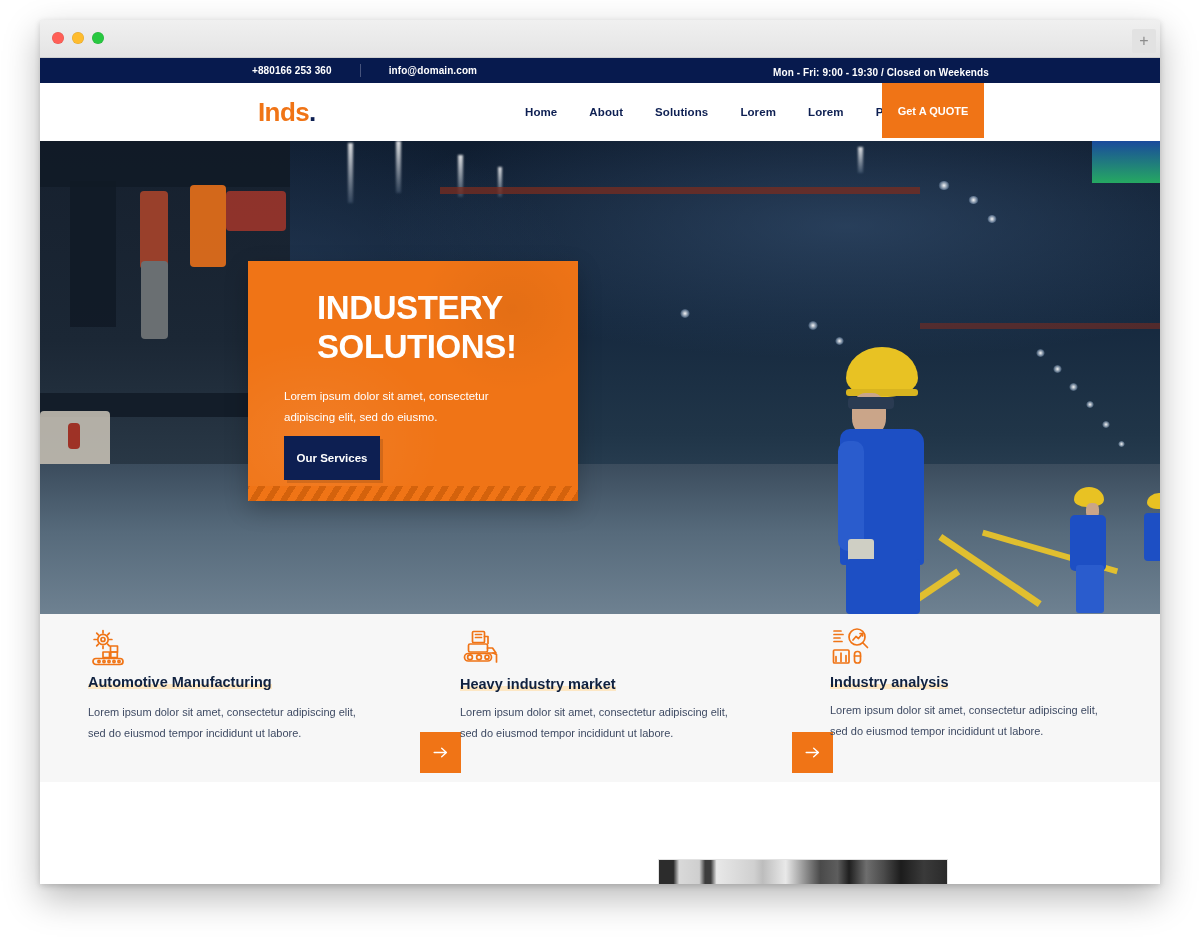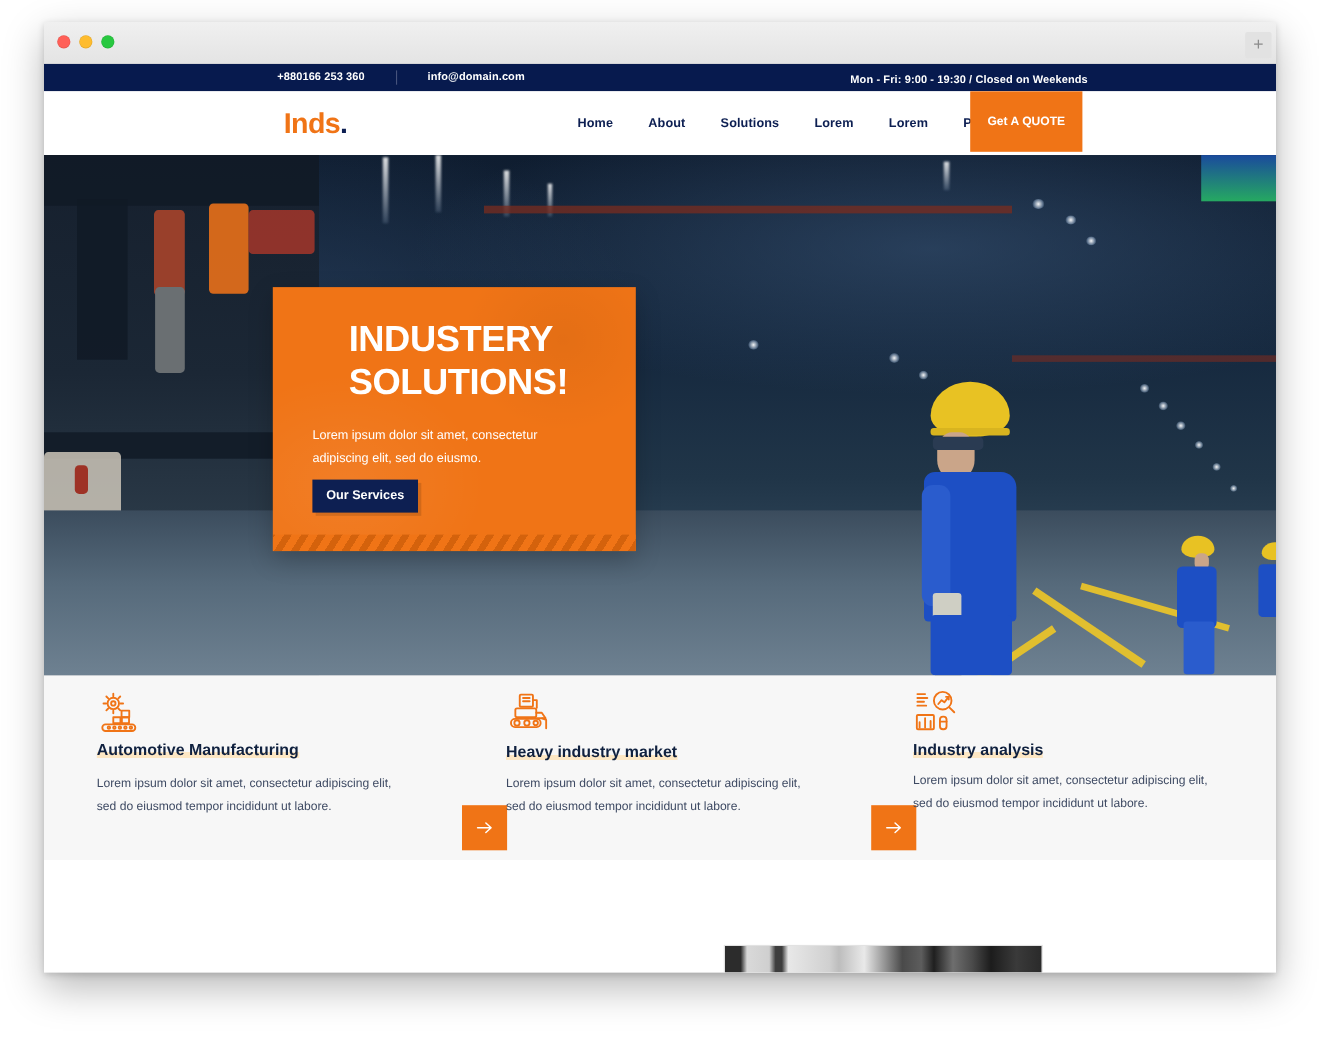--- a/index.html
+++ b/index.html
@@ -210,21 +210,21 @@
     font-size: 33px; font-weight: 800; line-height: 1.18;
     color: #ffffff; letter-spacing: -.4px; text-transform: uppercase; margin-left: 33px;
   }
   .hero-sub {
     position: absolute; left: 36px; top: 125px;
     width: 230px;
     font-size: 11.5px; line-height: 1.85; color: #ffffff;
   }
   .hero-btn {
     position: absolute; left: 36px; top: 175px;
-    width: 96px; height: 30px;
+    width: 96px; height: 44px;
     background: #0d1f52;
     display: flex; align-items: center; justify-content: center;
     color: #ffffff; font-size: 11.5px; font-weight: 700;
     box-shadow: 3px 3px 0 rgba(0,0,0,.12);
   }
   .hero-stripes {
     position: absolute; left: 0; right: 0; bottom: 0; height: 15px;
     background: repeating-linear-gradient(
       -58deg,
       #d4620c 0px, #d4620c 6px,

